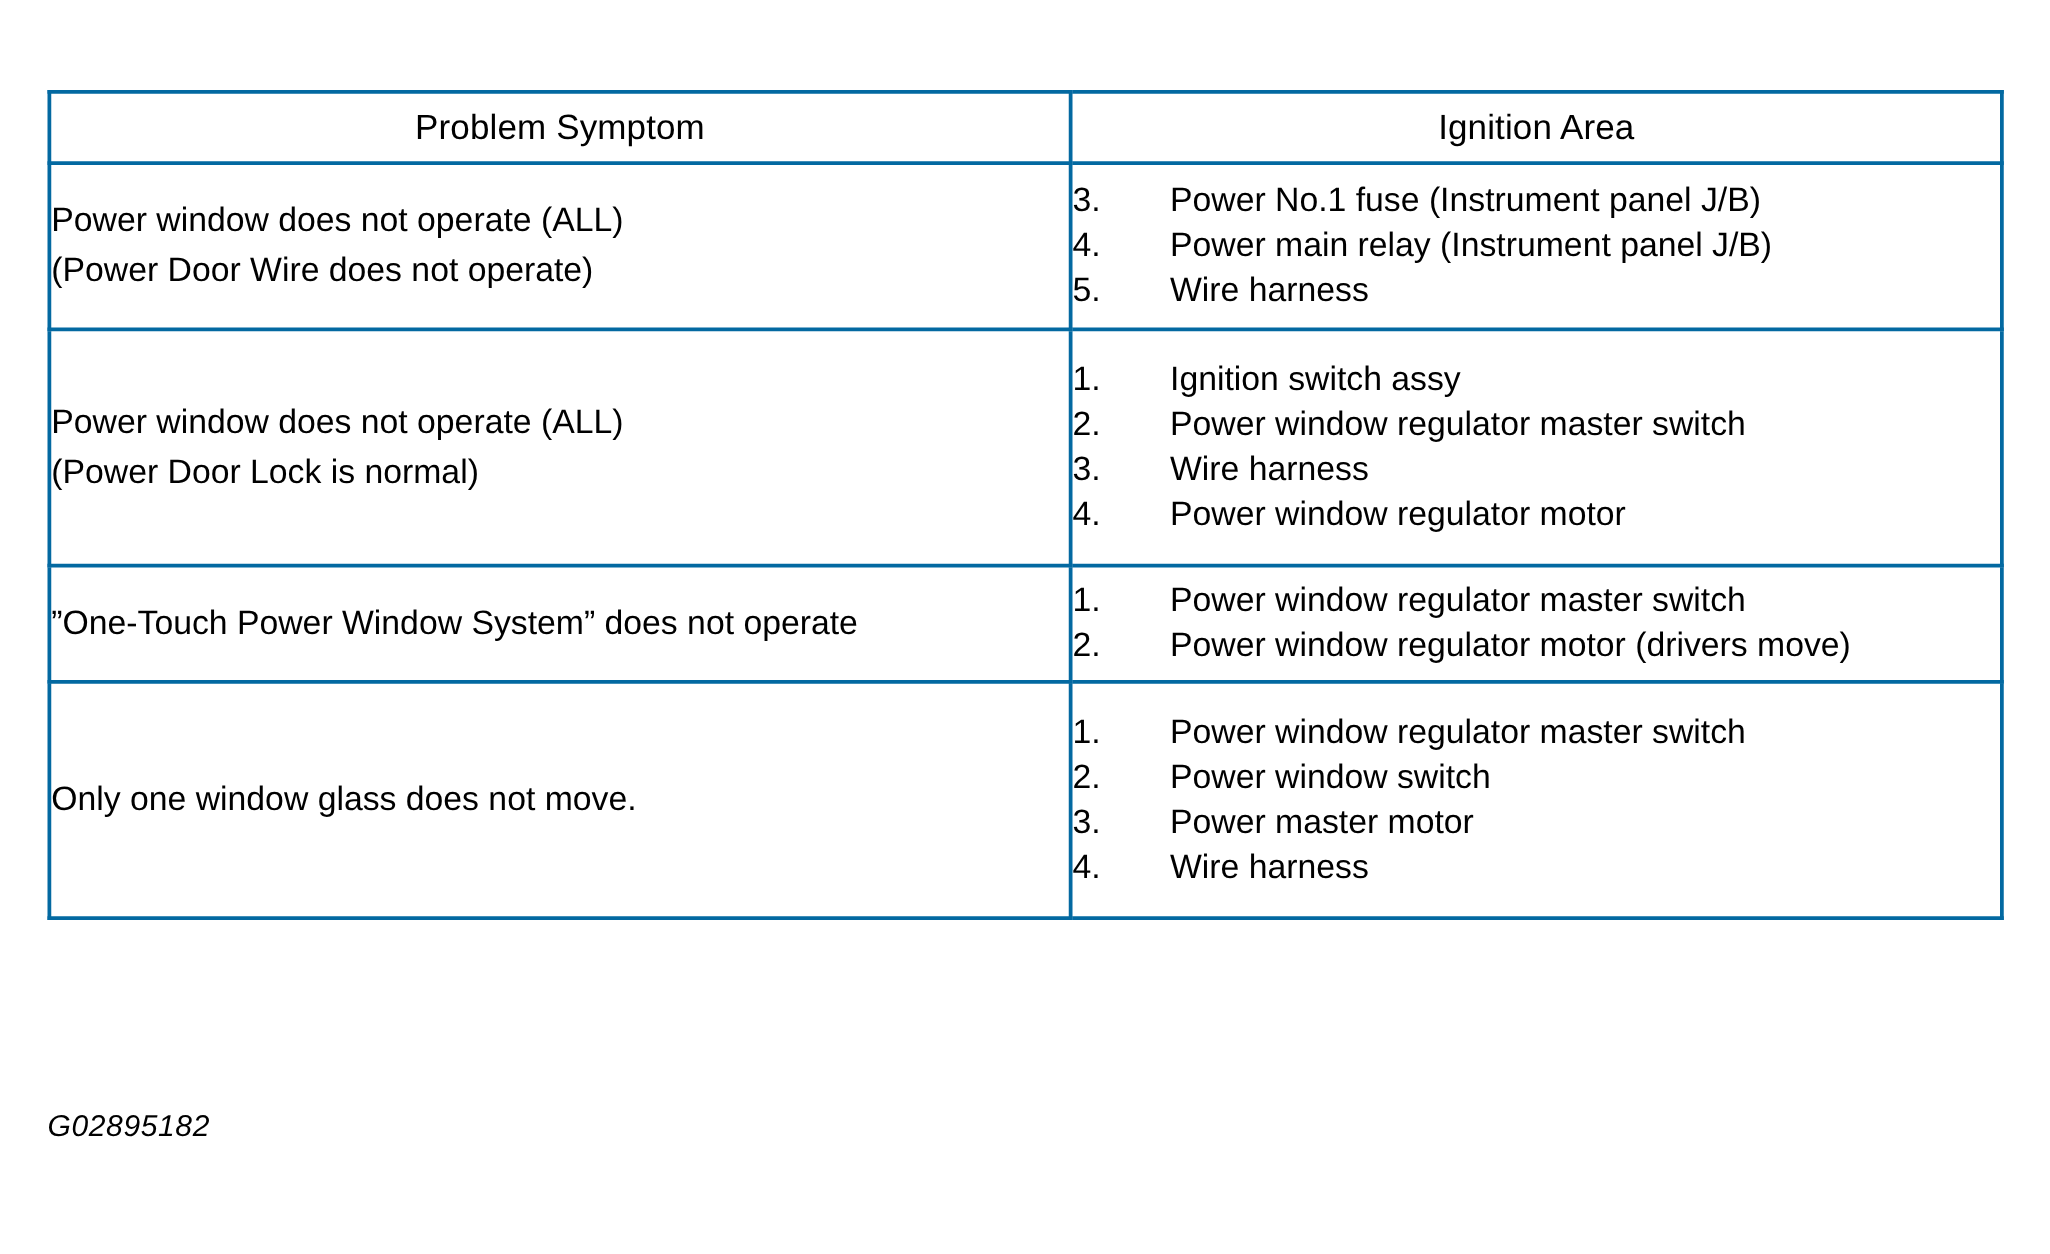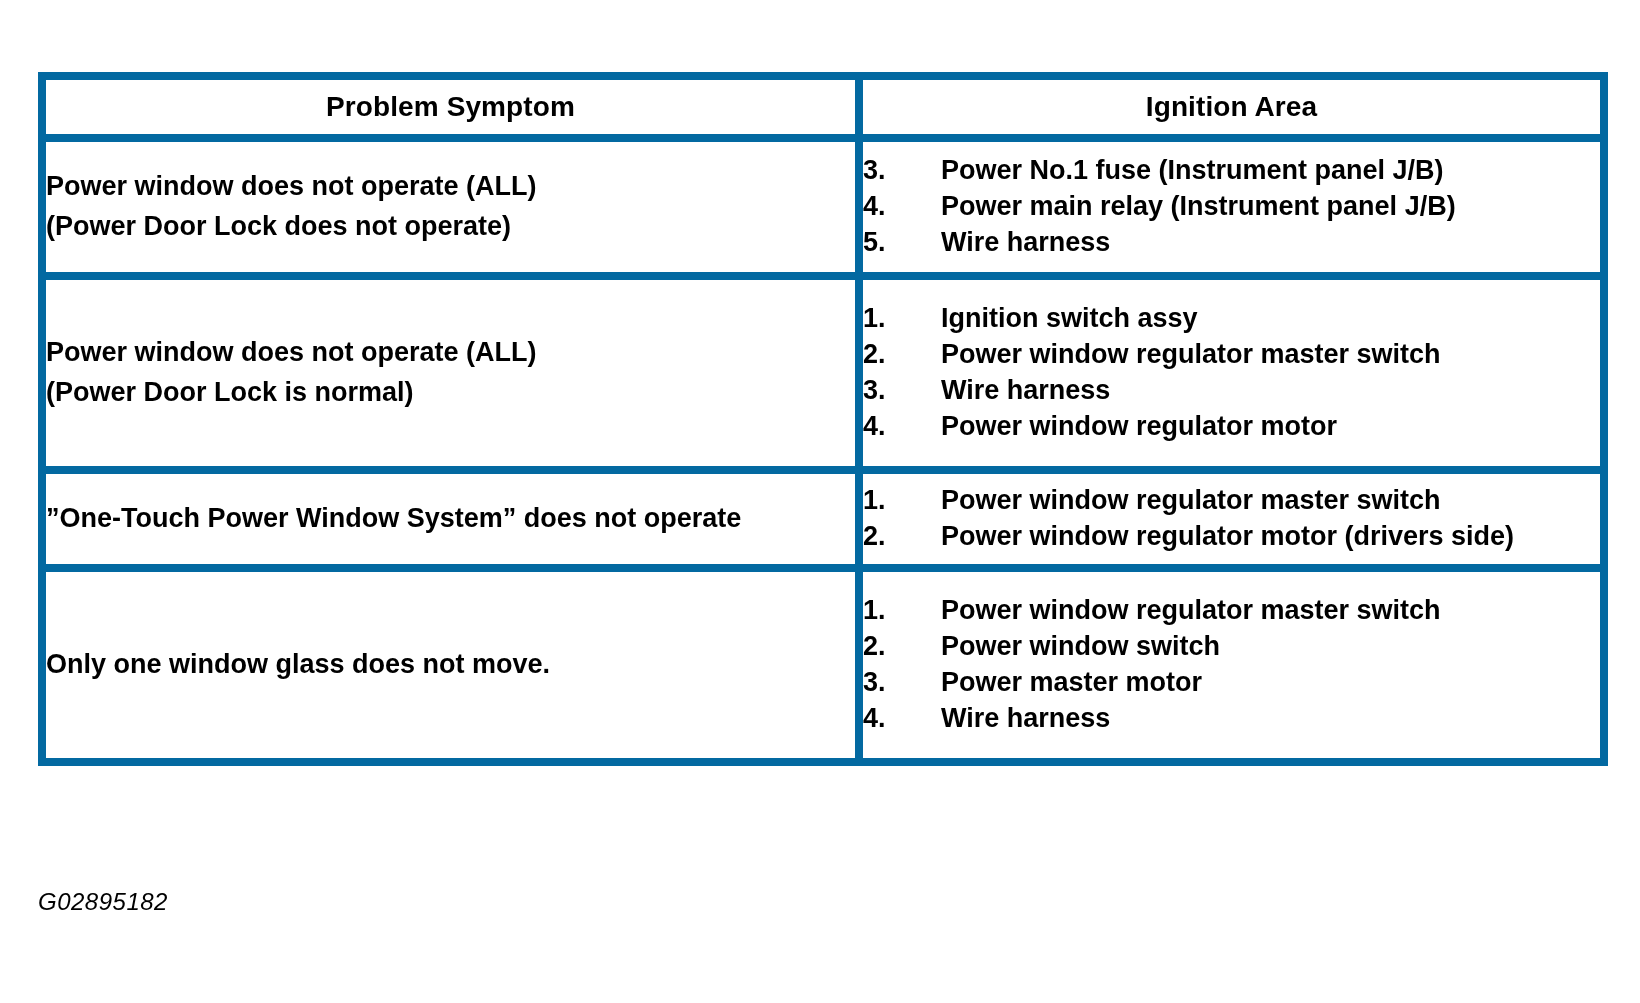--- a/index.html
+++ b/index.html
@@ -28,24 +28,24 @@
     position: absolute;
     left: 38px;
     top: 72px;
     width: 1562px;
     border-collapse: collapse;
     table-layout: fixed;
   }
 
   .diag-table td,
   .diag-table th {
-    border: 8px solid #0369a1;
+    border: 3px solid #0369a1;
     padding: 0;
     vertical-align: middle;
-    font-weight: bold;
+    font-weight: normal;
   }
 
   col.col-symptom { width: 817px; }
   col.col-area    { width: 745px; }
 
   .hdr-cell {
     text-align: center;
     font-size: 28px;
     line-height: 1.1;
     height: 54px;
@@ -124,21 +124,21 @@
       <tr>
         <th class="hdr-cell">Problem Symptom</th>
         <th class="hdr-cell">Ignition Area</th>
       </tr>
     </thead>
     <tbody>
 
       <tr class="row-h1">
         <td class="symptom-cell">
           <span class="symptom-line">Power window does not operate (ALL)</span>
-          <span class="symptom-line">(Power Door Lock does not operate)</span>
+          <span class="symptom-line">(Power Door Wire does not operate)</span>
         </td>
         <td class="area-cell">
           <ul class="area-list">
             <li class="area-item">
               <span class="area-num">3.</span>
               <span class="area-text">Power No.1 fuse (Instrument panel J/B)</span>
             </li>
             <li class="area-item">
               <span class="area-num">4.</span>
               <span class="area-text">Power main relay (Instrument panel J/B)</span>
@@ -183,21 +183,21 @@
           <span class="symptom-line">”One-Touch Power Window System” does not operate</span>
         </td>
         <td class="area-cell">
           <ul class="area-list">
             <li class="area-item">
               <span class="area-num">1.</span>
               <span class="area-text">Power window regulator master switch</span>
             </li>
             <li class="area-item">
               <span class="area-num">2.</span>
-              <span class="area-text">Power window regulator motor (drivers side)</span>
+              <span class="area-text">Power window regulator motor (drivers move)</span>
             </li>
           </ul>
         </td>
       </tr>
 
       <tr class="row-h4">
         <td class="symptom-cell">
           <span class="symptom-line">Only one window glass does not move.</span>
         </td>
         <td class="area-cell">

